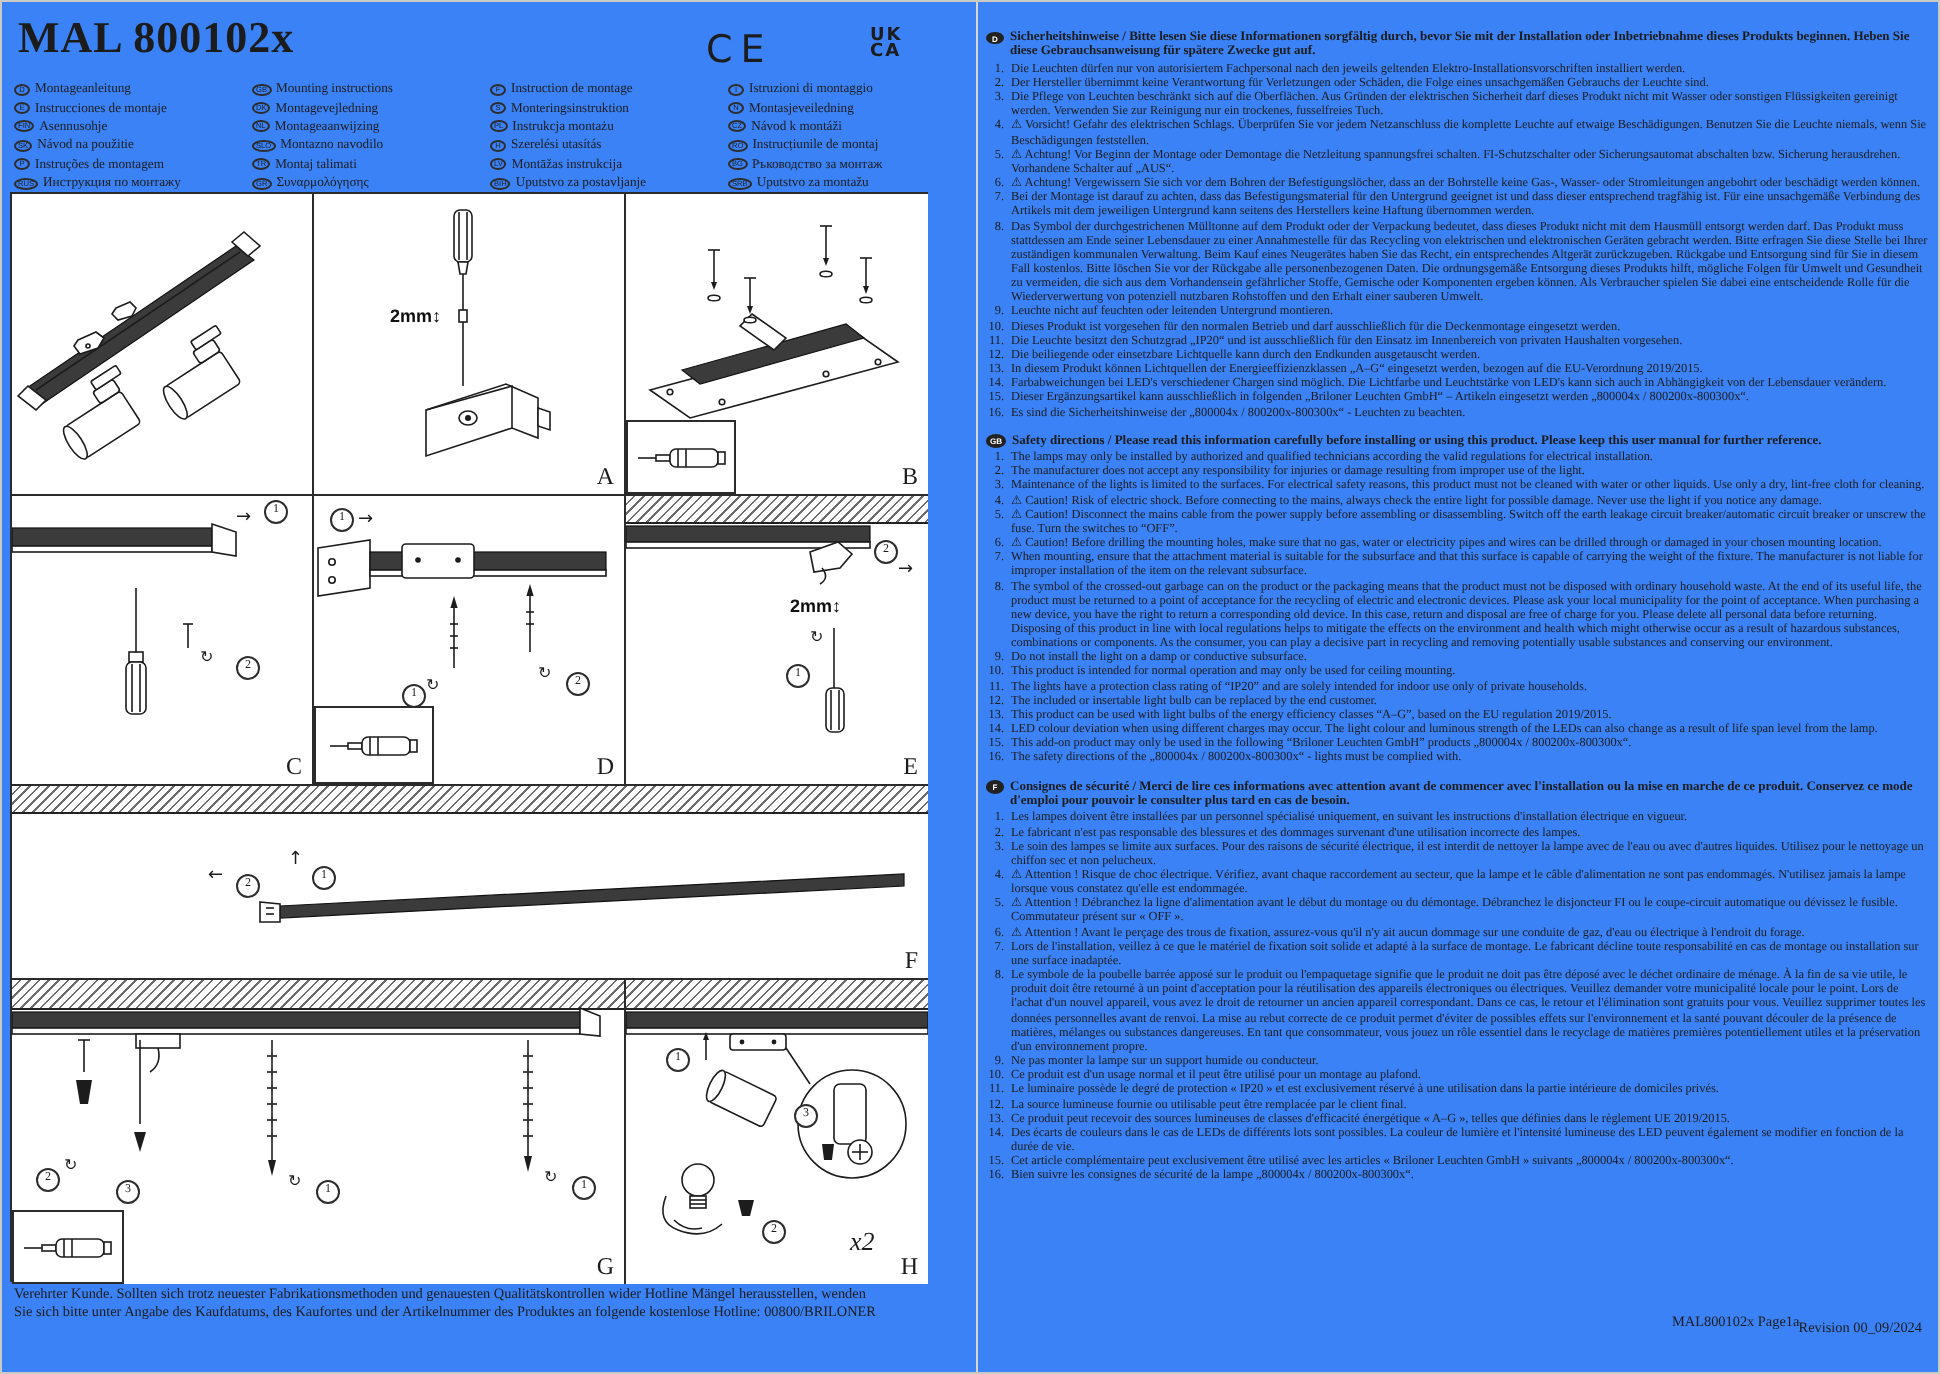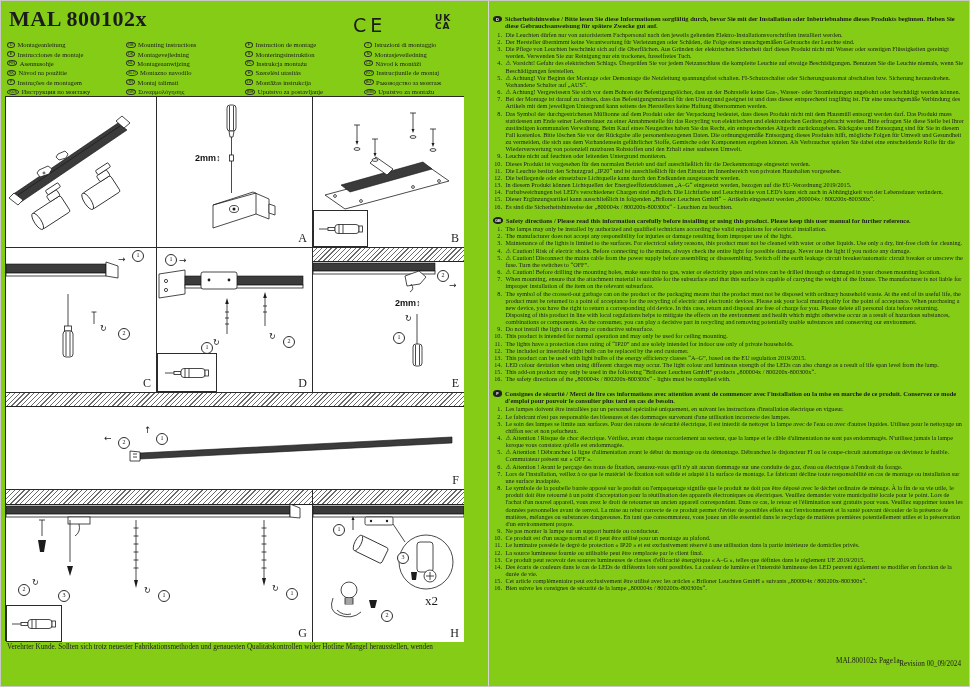--- a/index.html
+++ b/index.html
@@ -1,16 +1,16 @@
 <!DOCTYPE html>
 <html><head>
 <meta charset="utf-8">
 <style>
   html,body{margin:0;padding:0;background:#9a9a96;}
-  .canvas{position:relative;width:970px;height:687px;background:#84cc16;overflow:hidden;
+  .canvas{position:relative;width:970px;height:687px;background:#3b82f6;overflow:hidden;
           font-family:"Liberation Serif",serif;color:#1c1c1c;border:1px solid #c9c9c5;box-sizing:border-box;}
   .divider{position:absolute;left:487px;top:0;width:1px;height:687px;background:#d7d7d2;}
 
   
   .title{position:absolute;left:8px;top:5px;font:bold 22px "Liberation Serif",serif;letter-spacing:.5px;}
   .ce{position:absolute;left:352px;top:13px;font:19px "DejaVu Sans",sans-serif;letter-spacing:4px;font-weight:500;}
   .ukca{position:absolute;left:422px;top:13px;font:bold 9px/8px "DejaVu Sans",sans-serif;letter-spacing:1px;margin-left:12px;}
   .langs{position:absolute;left:6px;top:39px;width:478px;display:flex;}
   .lang-col{width:119px;}
   .lang-item{display:flex;align-items:center;height:9.4px;font-size:6.6px;white-space:nowrap;overflow:hidden;}
@@ -485,27 +485,28 @@
         </g>
         <g transform="translate(40,30)">
           <line class="s" x1="0" y1="0" x2="0" y2="10"></line>
             <polygon class="k" points="-1.5,0 1.5,0 0,-4"></polygon>
         </g>
         <path class="k" d="M56,110 l8,0 -2,8 -4,0 z"></path>
       </svg>
       <span class="circ" style="left:20px;top:34px;">1</span>
       <span class="circ" style="left:84px;top:62px;">3</span>
       <span class="circ" style="left:68px;top:120px;">2</span>
-      <span class="x2" style="left:112px;top:103px;">x2</span>
+      <span class="x2" style="left:112px;top:123px;font-style:italic;">x2</span>
       <span class="plabel">H</span>
     </div>
   </div>
 
   <div class="lfooter">
     <div>Verehrter Kunde. Sollten sich trotz neuester Fabrikationsmethoden und genauesten Qualitätskontrollen wider Hotline Mängel herausstellen, wenden</div>
+    <div>Sie sich bitte unter Angabe des Kaufdatums, des Kaufortes und der Artikelnummer des Produktes an folgende kostenlose Hotline: 00800/BRILONER</div>
   </div>
   <div class="rev">Revision 00_09/2024</div>
 
   <div class="rpage">
 
     <div class="sec">
       <div class="sec-head">
         <span class="rbadge">D</span>
         <span>Sicherheitshinweise / Bitte lesen Sie diese Informationen sorgfältig durch, bevor Sie mit der Installation oder Inbetriebnahme dieses Produkts beginnen. Heben Sie diese Gebrauchsanweisung für spätere Zwecke gut auf.</span>
       </div>

